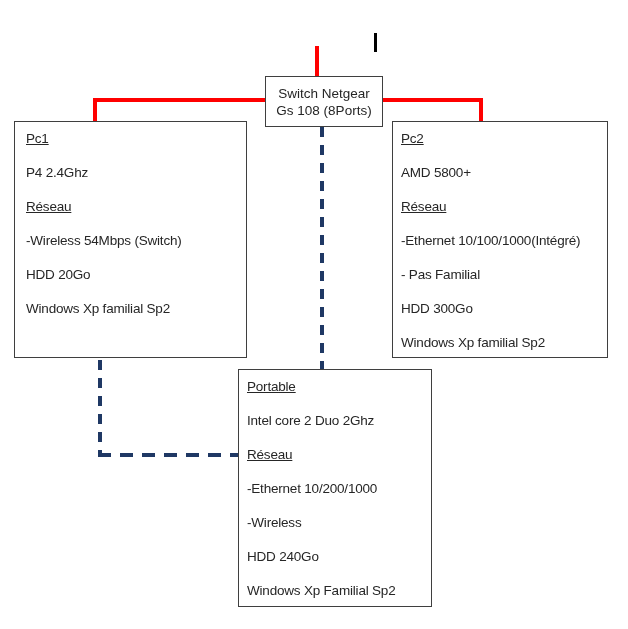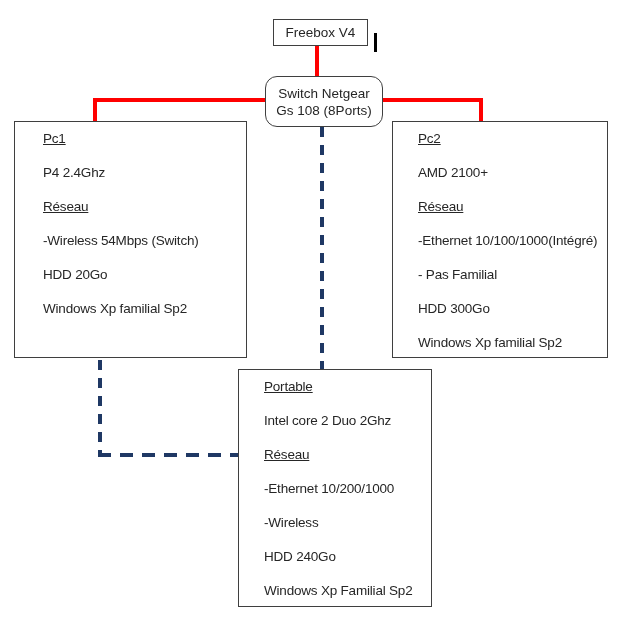--- a/index.html
+++ b/index.html
@@ -32,21 +32,20 @@
     line-height: 17px;
   }
   .node--list {
     padding: 7px 8px 0 11px;
   }
   .line {
     line-height: 20px;
     margin-bottom: 14px;
     white-space: pre-wrap;
     letter-spacing: -0.2px;
-    margin-left: 17px;
   }
   .u {
     text-decoration: underline;
   }
   .connector {
     position: absolute;
   }
   .wired {
     background: var(--wired-link, #ff0000);
   }
@@ -64,21 +63,21 @@
       transparent 13px 22px
     );
   }
   .cursor-bar {
     position: absolute;
     background: #000000;
   }
 
   
   #freebox   { left: 273px; top: 19px;  width: 95px;  height: 27px; }
-  #switch    { left: 265px; top: 76px;  width: 118px; height: 51px; border-radius: 12px; }
+  #switch    { left: 265px; top: 76px;  width: 118px; height: 51px; }
   #pc1       { left: 14px;  top: 121px; width: 233px; height: 237px; }
   #pc2       { left: 392px; top: 121px; width: 216px; height: 237px; padding-left: 8px; }
   #portable  { left: 238px; top: 369px; width: 194px; height: 238px; padding-left: 8px; }
 
   #link-freebox-switch   { left: 315px; top: 46px;  width: 4px;   height: 30px; }
   #link-switch-pc1-h     { left: 93px;  top: 98px;  width: 172px; height: 4px;  }
   #link-switch-pc1-v     { left: 93px;  top: 98px;  width: 4px;   height: 23px; }
   #link-switch-pc2-h     { left: 383px; top: 98px;  width: 100px; height: 4px;  }
   #link-switch-pc2-v     { left: 479px; top: 98px;  width: 4px;   height: 23px; }
   #link-switch-portable  { left: 320px; top: 127px; width: 4px;   height: 242px; }
@@ -96,41 +95,38 @@
   <div class="connector wired" id="link-switch-pc1-v"></div>
   <div class="connector wired" id="link-switch-pc2-h"></div>
   <div class="connector wired" id="link-switch-pc2-v"></div>
 
   <div class="connector dash-v" id="link-switch-portable"></div>
   <div class="connector dash-v" id="link-pc1-portable-v"></div>
   <div class="connector dash-h" id="link-pc1-portable-h"></div>
 
   <div class="cursor-bar" id="cursor-artifact"></div>
 
-  <div class="node node--center" id="freebox">
-    <span>Freebox V4</span>
-  </div>
 
   <div class="node node--center" id="switch">
     <span>Switch Netgear</span>
     <span>Gs 108 (8Ports)</span>
   </div>
 
   <div class="node node--list" id="pc1">
     <div class="line u">Pc1</div>
     <div class="line">P4 2.4Ghz</div>
     <div class="line u">Réseau</div>
     <div class="line">-Wireless 54Mbps (Switch)</div>
     <div class="line">HDD 20Go</div>
     <div class="line">Windows Xp familial Sp2</div>
   </div>
 
   <div class="node node--list" id="pc2">
     <div class="line u">Pc2</div>
-    <div class="line">AMD 2100+</div>
+    <div class="line">AMD 5800+</div>
     <div class="line u">Réseau</div>
     <div class="line">-Ethernet 10/100/1000(Intégré)</div>
     <div class="line">- Pas Familial</div>
     <div class="line">HDD 300Go</div>
     <div class="line">Windows Xp familial Sp2</div>
   </div>
 
   <div class="node node--list" id="portable">
     <div class="line u">Portable</div>
     <div class="line">Intel core 2 Duo 2Ghz</div>

